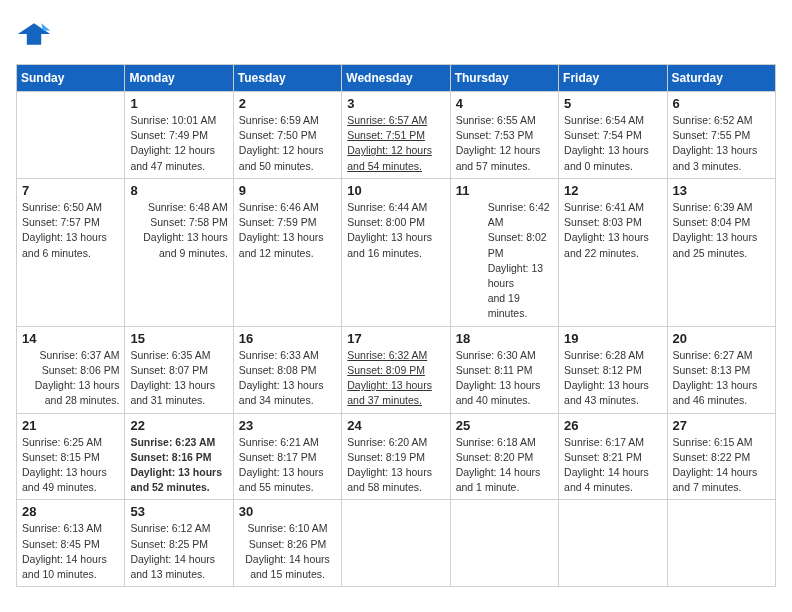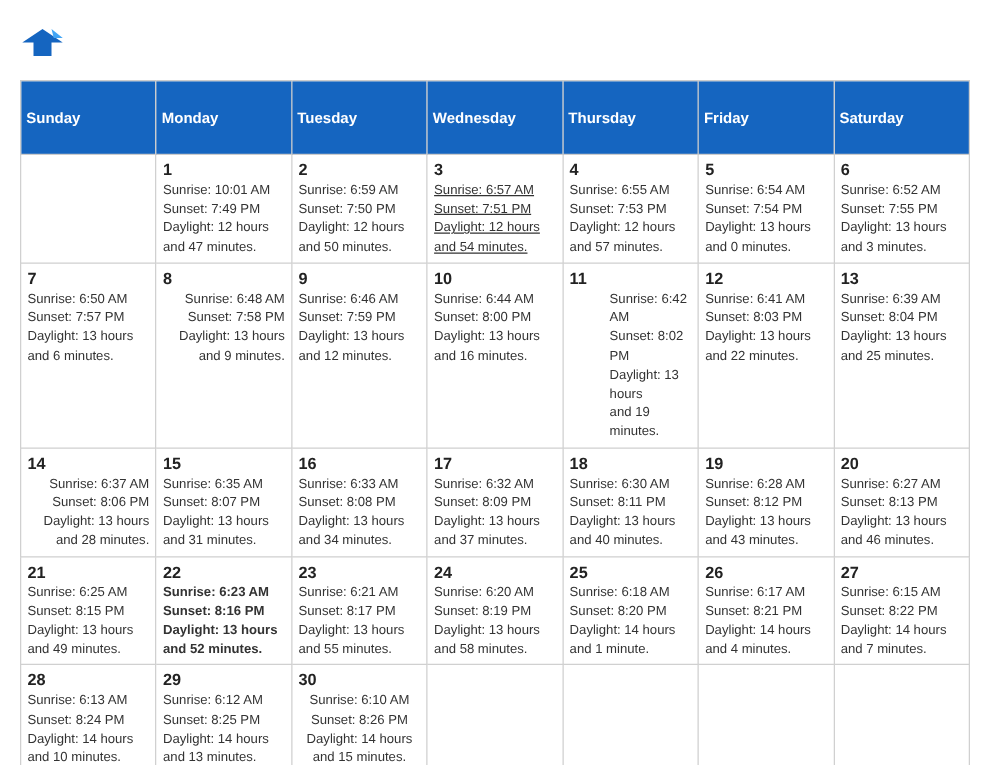--- a/index.html
+++ b/index.html
@@ -44,21 +44,21 @@
       color: #444;
     }
     .calendar {
       width: 100%;
       border-collapse: collapse;
       font-size: 11px;
     }
     .calendar th {
       background: #1565c0;
       color: #fff;
-      padding: 22px 4px;
+      padding: 6px 4px;
       text-align: left;
       font-size: 12px;
       font-weight: bold;
       border: 1px solid #ccc;
     }
     .calendar td {
       border: 1px solid #d0d0d0;
       vertical-align: top;
       padding: 4px 5px;
       width: calc(100% / 7);
@@ -227,21 +227,21 @@
         </td>
         <td>
           <span class="day-num">16</span>
           <div class="day-info" style="white-space: pre-line;">Sunrise: 6:33 AM
 Sunset: 8:08 PM
 Daylight: 13 hours
 and 34 minutes.</div>
         </td>
         <td>
           <span class="day-num">17</span>
-          <div class="day-info" style="white-space: pre-line;">Sunrise: 6:32 AM
+          <div class="day-info" style="white-space: pre-line; text-decoration: underline;">Sunrise: 6:32 AM
 Sunset: 8:09 PM
 Daylight: 13 hours
 and 37 minutes.</div>
         </td>
         <td>
           <span class="day-num">18</span>
           <div class="day-info" style="white-space: pre-line;">Sunrise: 6:30 AM
 Sunset: 8:11 PM
 Daylight: 13 hours
 and 40 minutes.</div>
@@ -309,26 +309,26 @@
           <div class="day-info" style="white-space: pre-line;">Sunrise: 6:15 AM
 Sunset: 8:22 PM
 Daylight: 14 hours
 and 7 minutes.</div>
         </td>
       </tr>
       <tr>
         <td>
           <span class="day-num">28</span>
           <div class="day-info" style="white-space: pre-line;">Sunrise: 6:13 AM
-Sunset: 8:24 PM
+Sunset: 8:45 PM
 Daylight: 14 hours
 and 10 minutes.</div>
         </td>
         <td>
-          <span class="day-num">29</span>
+          <span class="day-num">53</span>
           <div class="day-info" style="white-space: pre-line;">Sunrise: 6:12 AM
 Sunset: 8:25 PM
 Daylight: 14 hours
 and 13 minutes.</div>
         </td>
         <td>
           <span class="day-num">30</span>
           <div class="day-info" style="white-space: pre-line; text-align: center;">Sunrise: 6:10 AM
 Sunset: 8:26 PM
 Daylight: 14 hours

